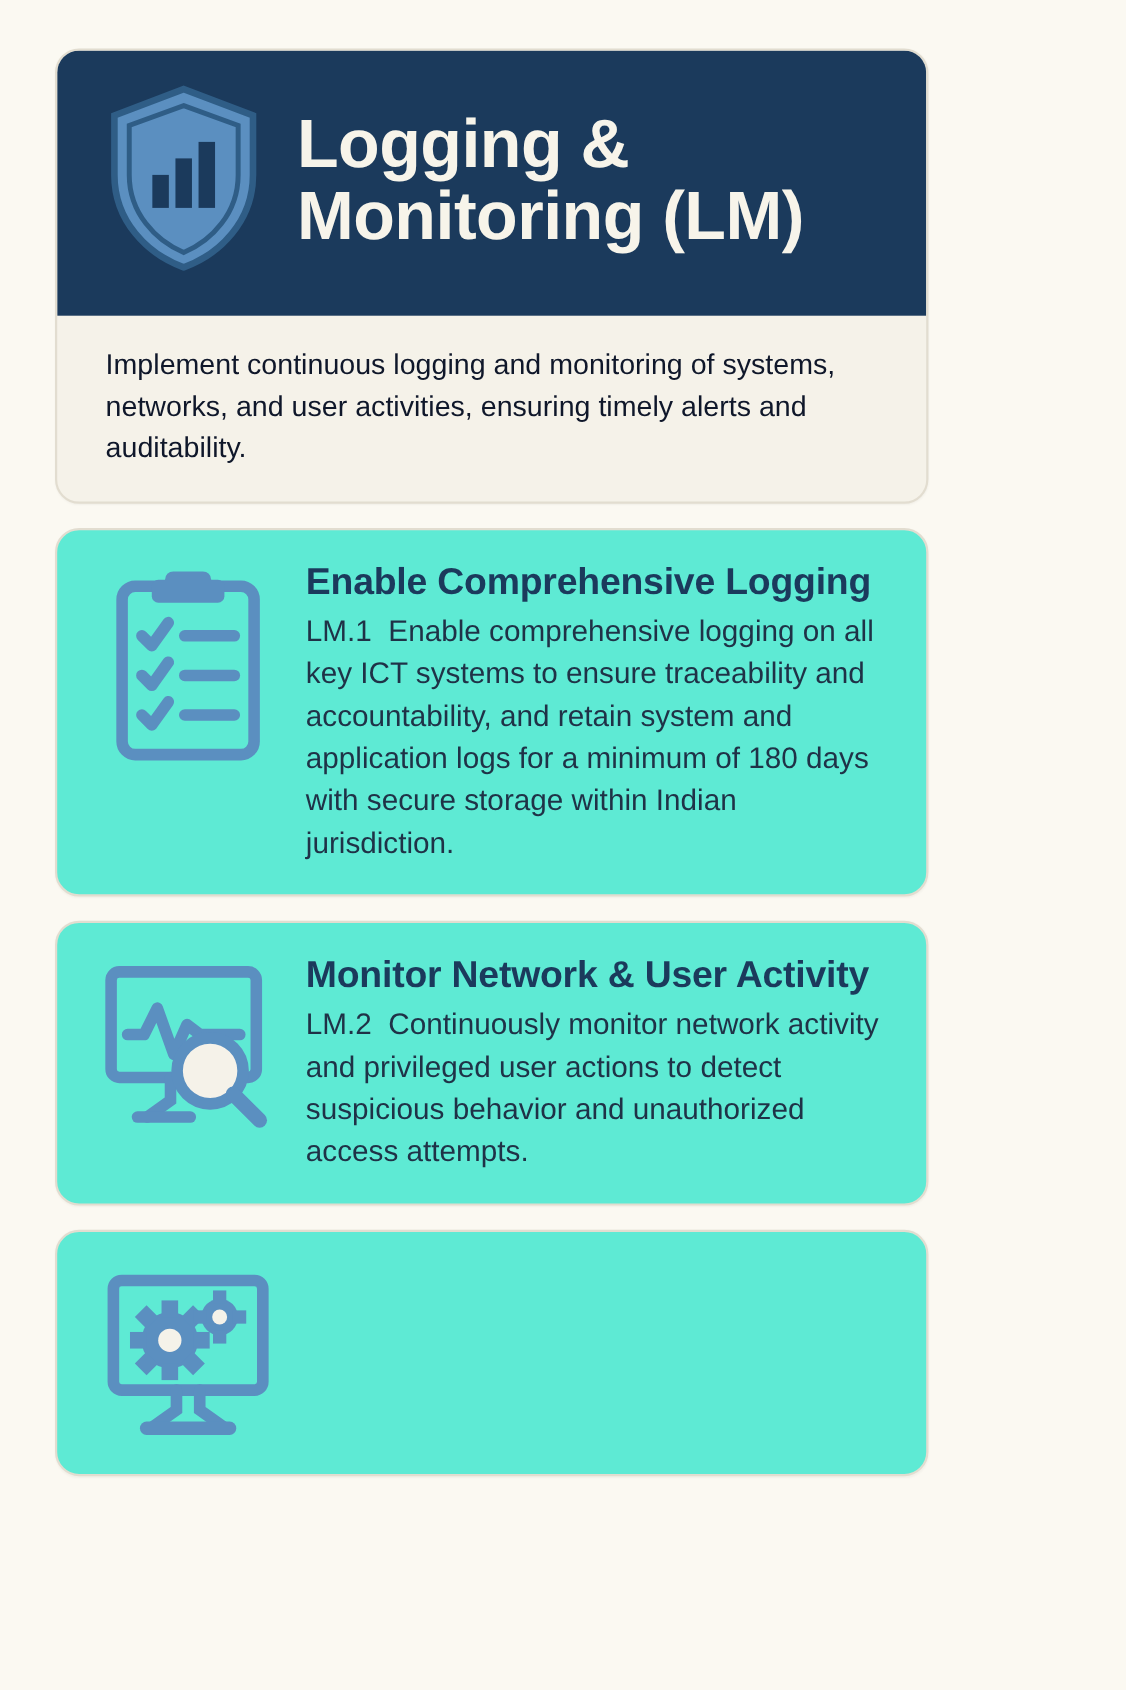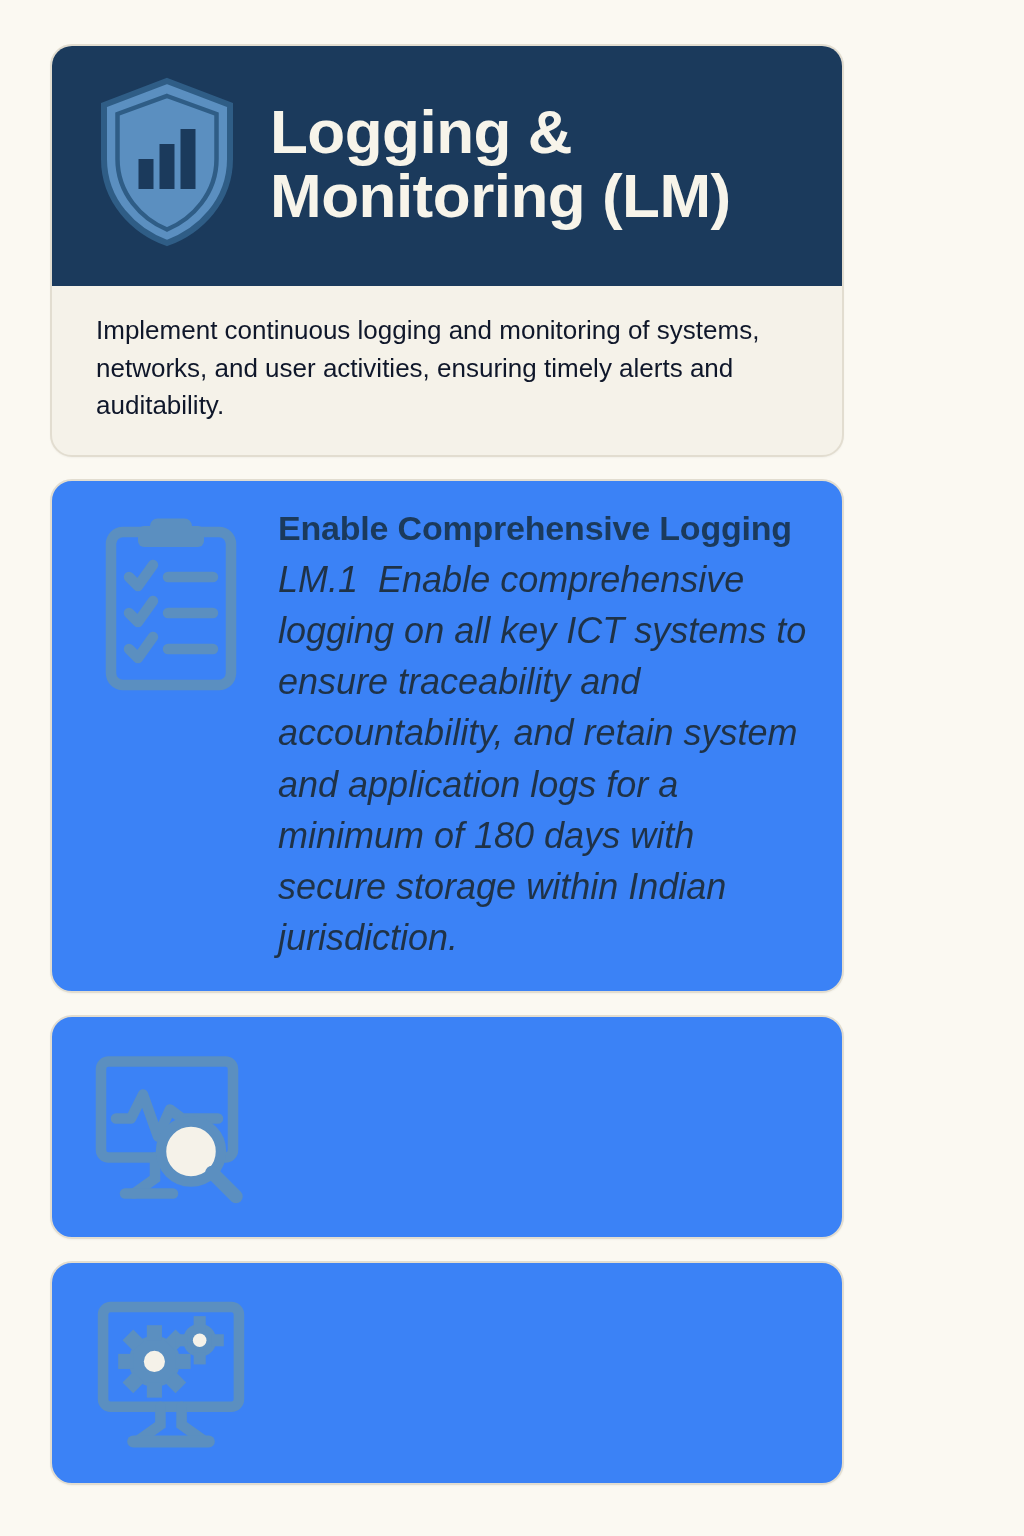--- a/index.html
+++ b/index.html
@@ -49,49 +49,49 @@
   .header-desc {
     color: #0f172a;
     font-size: 26px;
     line-height: 1.45;
   }
 
   
   .item-card {
     border: 2px solid #e2ddd0;
     border-radius: 22px;
-    background: #3b82f6;
+    background: #5eead4;
     display: flex;
     align-items: flex-start;
     gap: 22px;
     padding: 26px 30px 28px 34px;
     box-shadow: 0 1px 2px rgba(0,0,0,0.04);
+    justify-content: flex-end;
   }
   .item-icon {
     flex: 0 0 auto;
     width: 170px;
     display: flex;
     align-items: center;
     justify-content: center;
     padding-top: 6px;
   }
   .item-text { flex: 1 1 auto; padding-top: 2px; }
   .item-title {
     color: #1b3a5c;
     font-size: 34px;
     font-weight: bold;
     line-height: 1.15;
     margin-bottom: 6px;
     letter-spacing: -0.2px;
   }
   .item-desc {
     color: #1f3247;
-    font-size: 36px;
+    font-size: 27px;
     line-height: 1.42;
-    font-style: italic;
   }
   .item-desc .code { font-weight: normal; }
 </style>
 </head>
 <body>
 
 <div class="page">
 
   <div class="header-card">
     <div class="header-band">
@@ -137,20 +137,24 @@
     <div class="item-icon">
       <svg width="165" height="160" viewBox="0 0 110 106" aria-hidden="true">
         <rect x="8" y="8" width="88" height="64" rx="5" fill="none" stroke="#5b8fc0" stroke-width="7"></rect>
         <polyline points="18,46 28,46 36,30 46,58 54,40 62,46 86,46" fill="none" stroke="#5b8fc0" stroke-width="7" stroke-linecap="round" stroke-linejoin="round"></polyline>
         <path d="M44 72 L44 86 L30 96" fill="none" stroke="#5b8fc0" stroke-width="7" stroke-linecap="round"></path>
         <line x1="24" y1="96" x2="56" y2="96" stroke="#5b8fc0" stroke-width="7" stroke-linecap="round"></line>
         <circle cx="68" cy="68" r="20" fill="#f5f2e9" stroke="#5b8fc0" stroke-width="7"></circle>
         <line x1="82" y1="82" x2="98" y2="98" stroke="#5b8fc0" stroke-width="9" stroke-linecap="round"></line>
       </svg>
     </div>
+    <div class="item-text">
+      <div class="item-title">Monitor Network &amp; User Activity</div>
+      <div class="item-desc"><span class="code">LM.2</span>&nbsp; <span>Continuously monitor network activity and privileged user actions to detect suspicious behavior and unauthorized access attempts.</span></div>
+    </div>
   </div>
 
   <div class="item-card">
     <div class="item-icon">
       <svg width="160" height="160" viewBox="0 0 106 106" aria-hidden="true">
         <rect x="8" y="8" width="90" height="66" rx="5" fill="none" stroke="#5b8fc0" stroke-width="7"></rect>
         <g fill="#5b8fc0">
           <circle cx="42" cy="44" r="17"></circle>
           <circle cx="42" cy="44" r="7" fill="#f5f2e9"></circle>
           <rect x="37" y="20" width="10" height="10"></rect>

